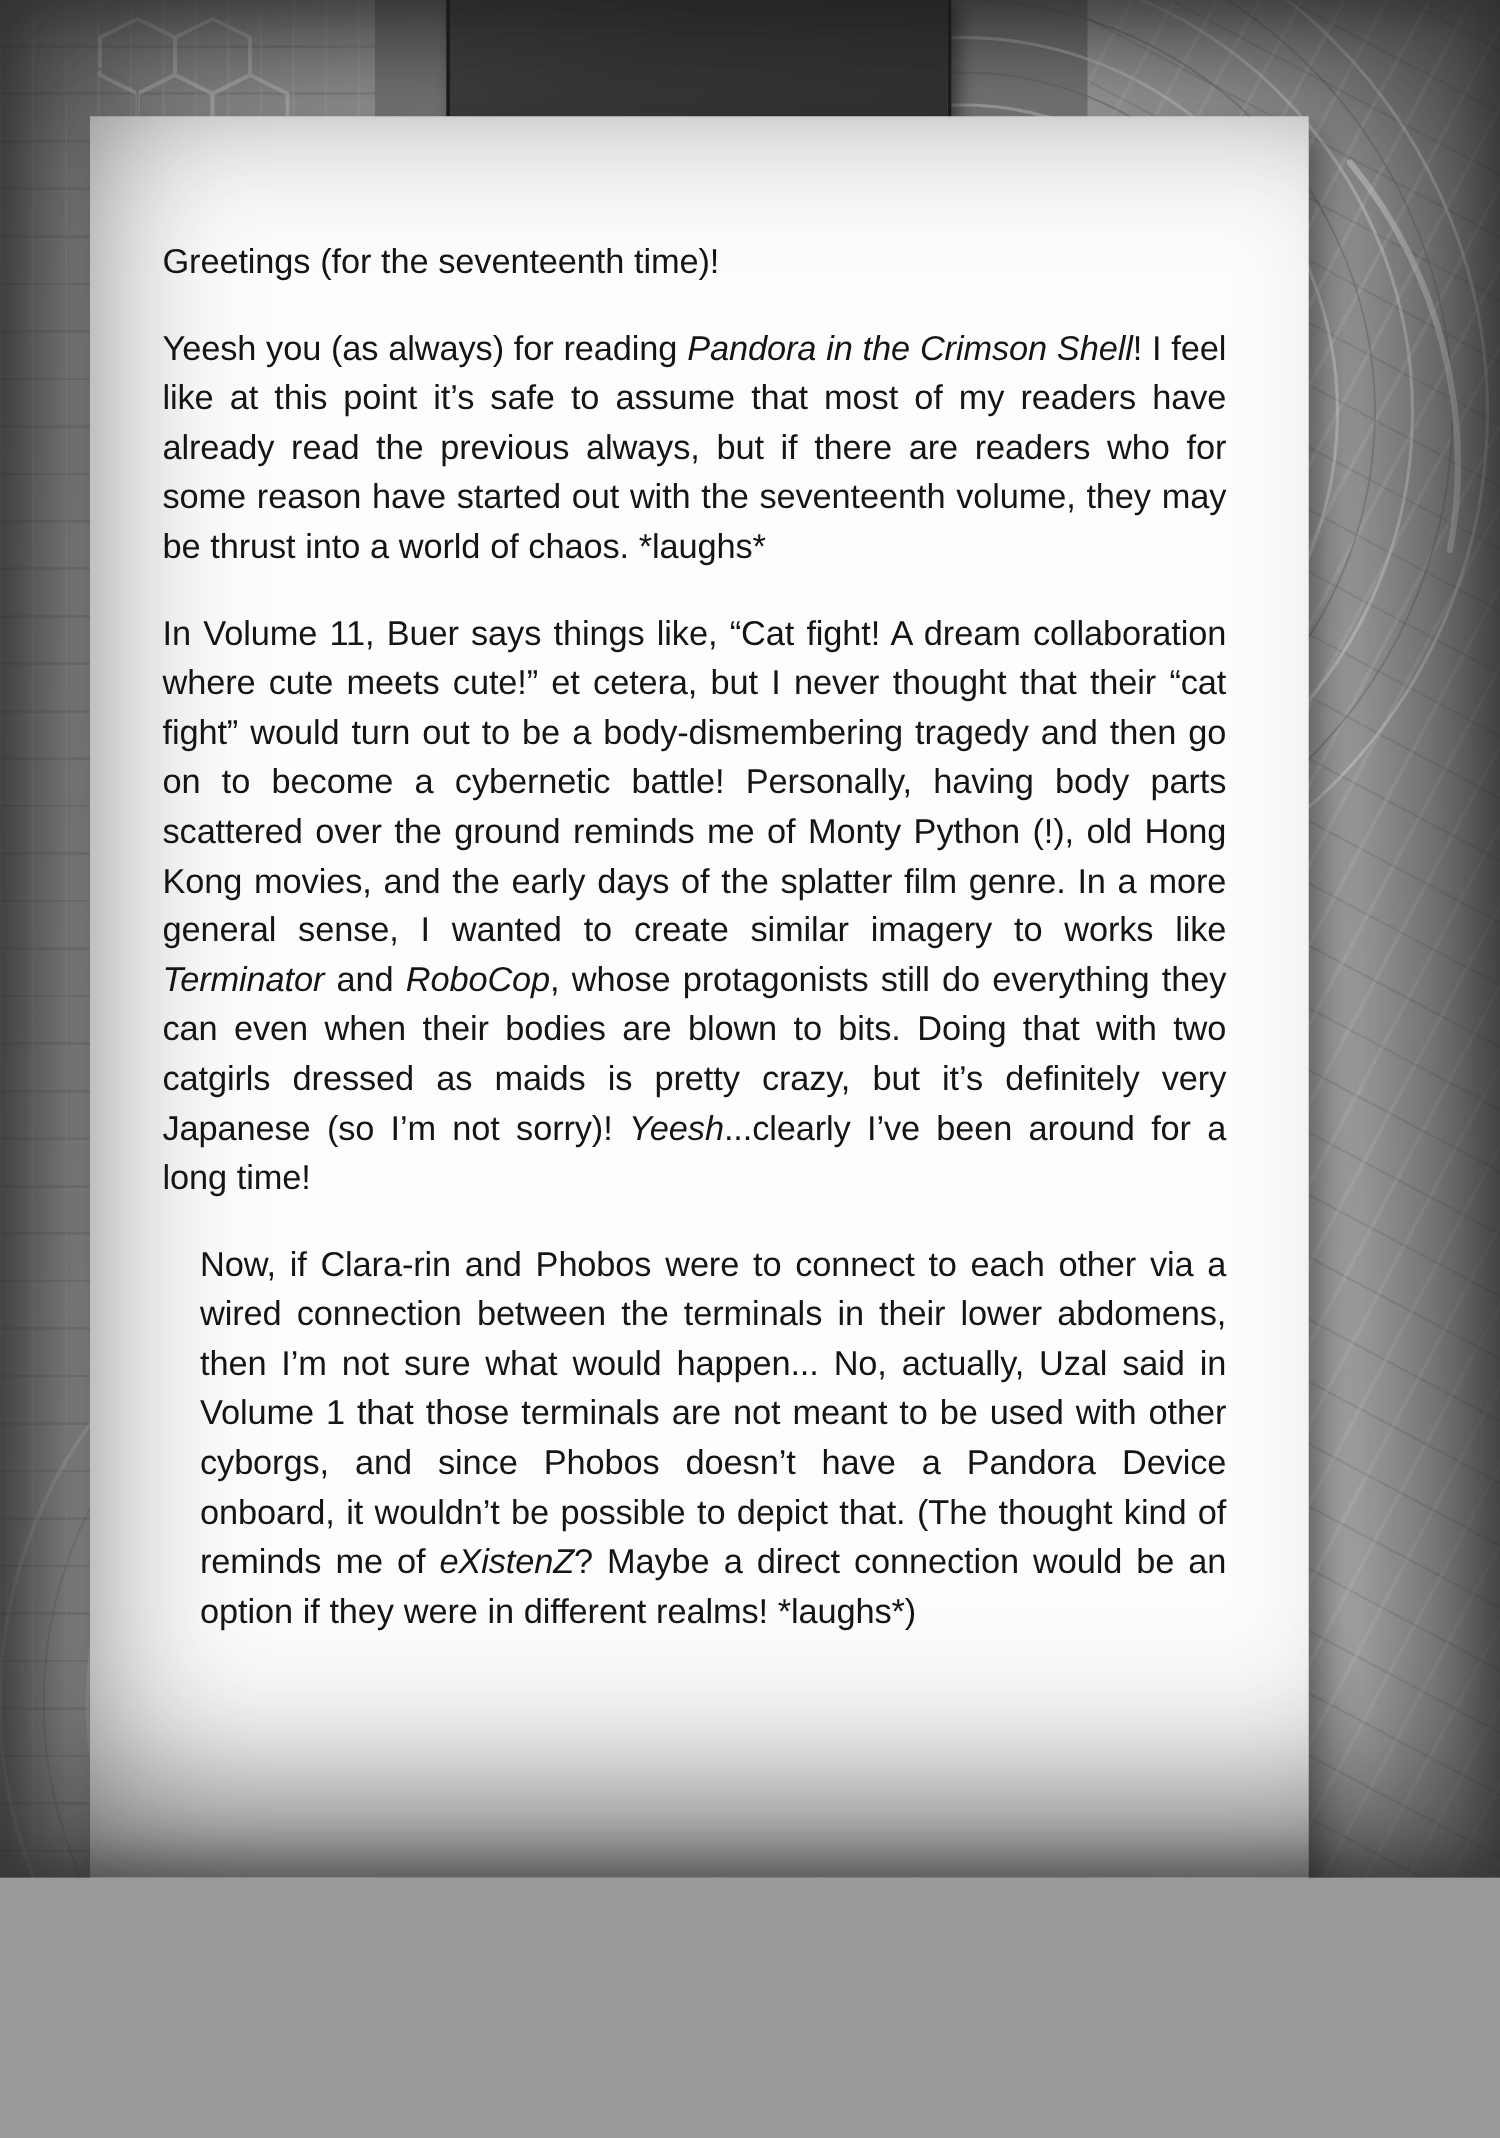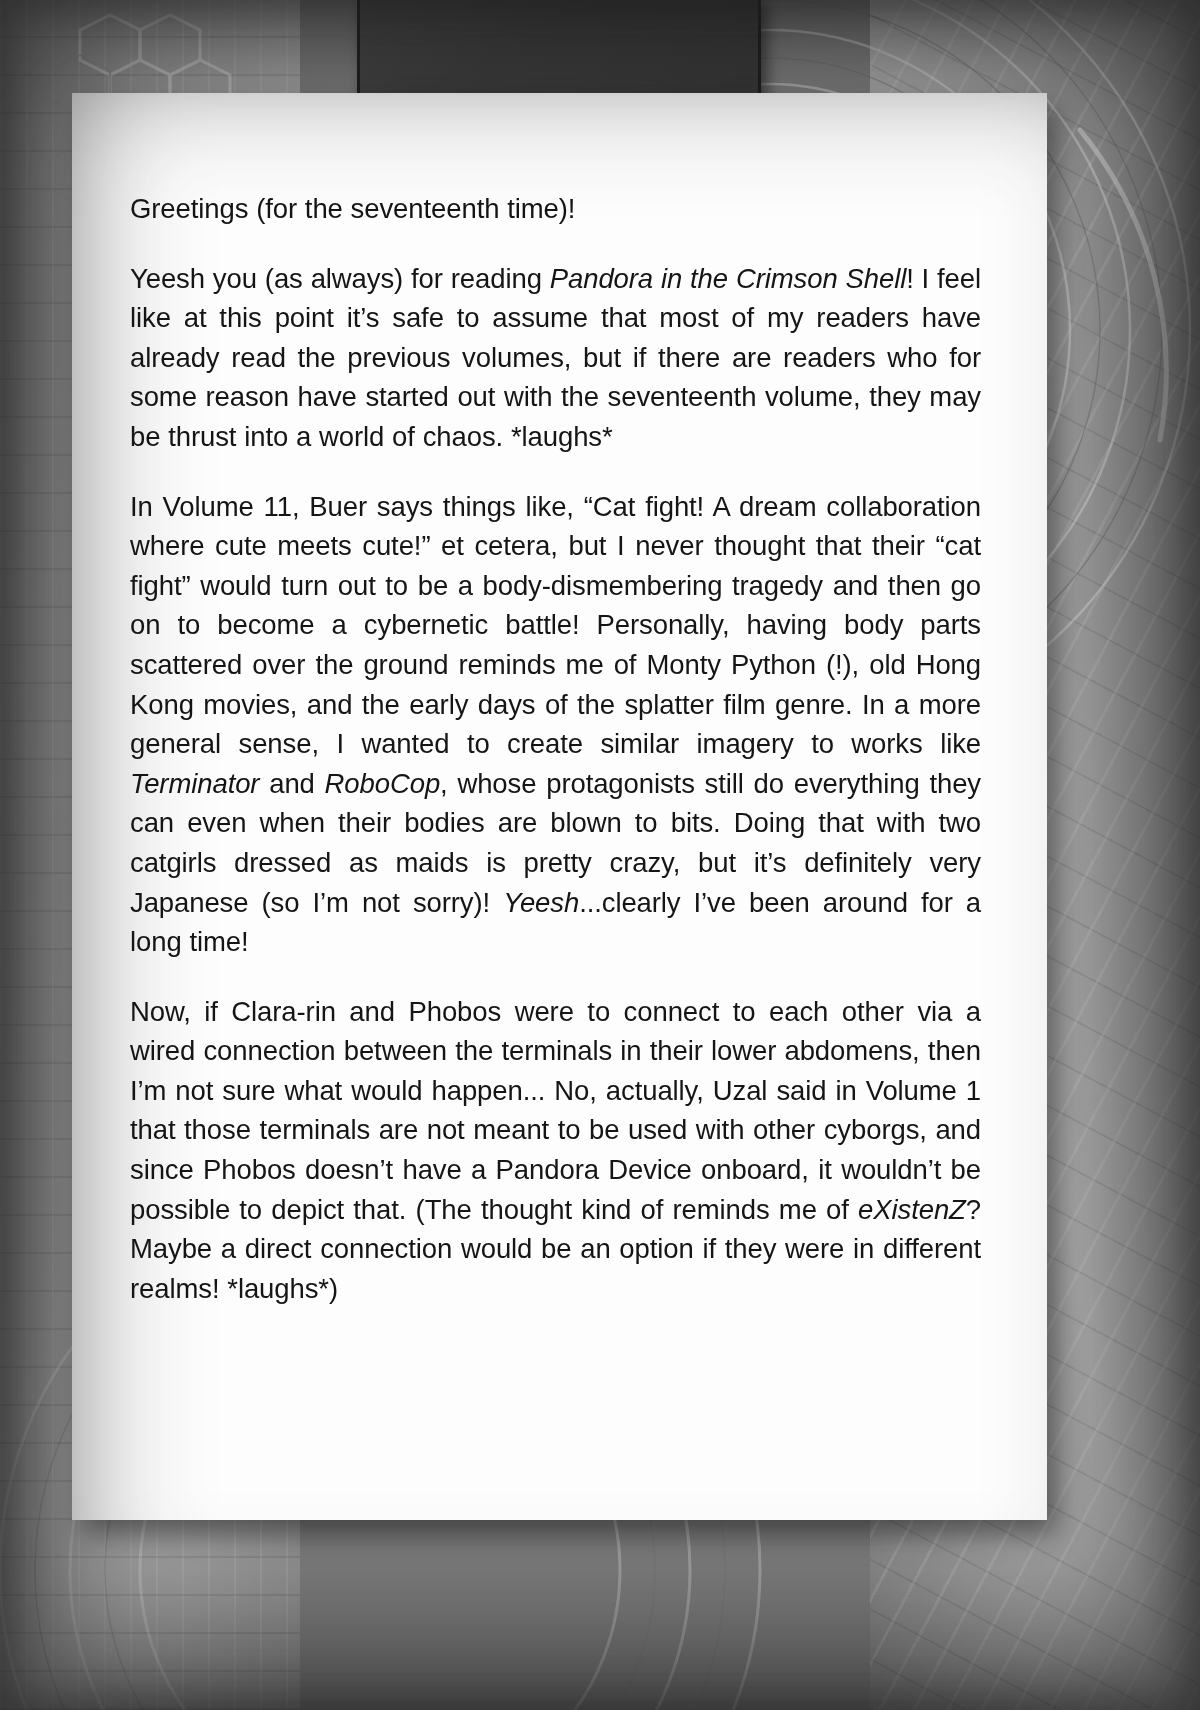--- a/index.html
+++ b/index.html
@@ -11,21 +11,21 @@
     height: 1710px;
     overflow: hidden;
     font-family: "Liberation Sans", sans-serif;
     background: #9a9a9a;
   }
 
   
   .page {
     position: relative;
     width: 1200px;
-    height: 1710px;
+    height: 1502px;
     background:
       radial-gradient(ellipse 760px 620px at 52% 36%, #c9c9c9 0%, #a8a8a8 42%, #8e8e8e 70%, #7c7c7c 100%),
       linear-gradient(140deg, #b5b5b5 0%, #8c8c8c 45%, #6f6f6f 100%);
     overflow: hidden;
   }
   
   .vignette {
     position: absolute;
     inset: 0;
     box-shadow:
@@ -110,20 +110,21 @@
     line-height: 1.44;
     text-align: justify;
     letter-spacing: -0.1px;
     word-spacing: 0.3px;
   }
   .afterword p {
     margin: 0 0 30px 0;
   }
   .afterword p:last-child {
     margin-bottom: 0;
+    margin-left: 30px;
   }
   .afterword p.no-justify {
     text-align: left;
   }
   .afterword em {
   }
 </style>
 </head>
 <body>
 
@@ -181,21 +182,21 @@
       </g>
     </svg>
   </div>
 
   <div class="top-plate"></div>
 
   <div class="sheet">
     <div class="sheet-inner">
       <div class="afterword" id="afterword-text">
           <p class="no-justify"><span>Greetings (for the seventeenth time)!</span></p>
-          <p><span>Yeesh you (as always) for reading </span><em>Pandora in the Crimson Shell</em><span>! I feel like at this point it’s safe to assume that most of my readers have already read the previous volumes, but if there are readers who for some reason have started out with the seventeenth volume, they may be thrust into a world of chaos. *laughs*</span></p>
+          <p><span>Yeesh you (as always) for reading </span><em>Pandora in the Crimson Shell</em><span>! I feel like at this point it’s safe to assume that most of my readers have already read the previous always, but if there are readers who for some reason have started out with the seventeenth volume, they may be thrust into a world of chaos. *laughs*</span></p>
           <p><span>In Volume 11, Buer says things like, “Cat fight! A dream collaboration where cute meets cute!” et cetera, but I never thought that their “cat fight” would turn out to be a body-dismembering tragedy and then go on to become a cybernetic battle! Personally, having body parts scattered over the ground reminds me of Monty Python (!), old Hong Kong movies, and the early days of the splatter film genre. In a more general sense, I wanted to create similar imagery to works like </span><em>Terminator</em><span> and </span><em>RoboCop</em><span>, whose protagonists still do everything they can even when their bodies are blown to bits. Doing that with two catgirls dressed as maids is pretty crazy, but it’s definitely very Japanese (so I’m not sorry)! </span><em>Yeesh</em><span>...clearly I’ve been around for a long time!</span></p>
           <p><span>Now, if Clara-rin and Phobos were to connect to each other via a wired connection between the terminals in their lower abdomens, then I’m not sure what would happen... No, actually, Uzal said in Volume 1 that those terminals are not meant to be used with other cyborgs, and since Phobos doesn’t have a Pandora Device onboard, it wouldn’t be possible to depict that. (The thought kind of reminds me of </span><em>eXistenZ</em><span>? Maybe a direct connection would be an option if they were in different realms! *laughs*)</span></p>
         </div>
     </div>
   </div>
 
   <div class="vignette"></div>
 </div>
 
 </body></html>

